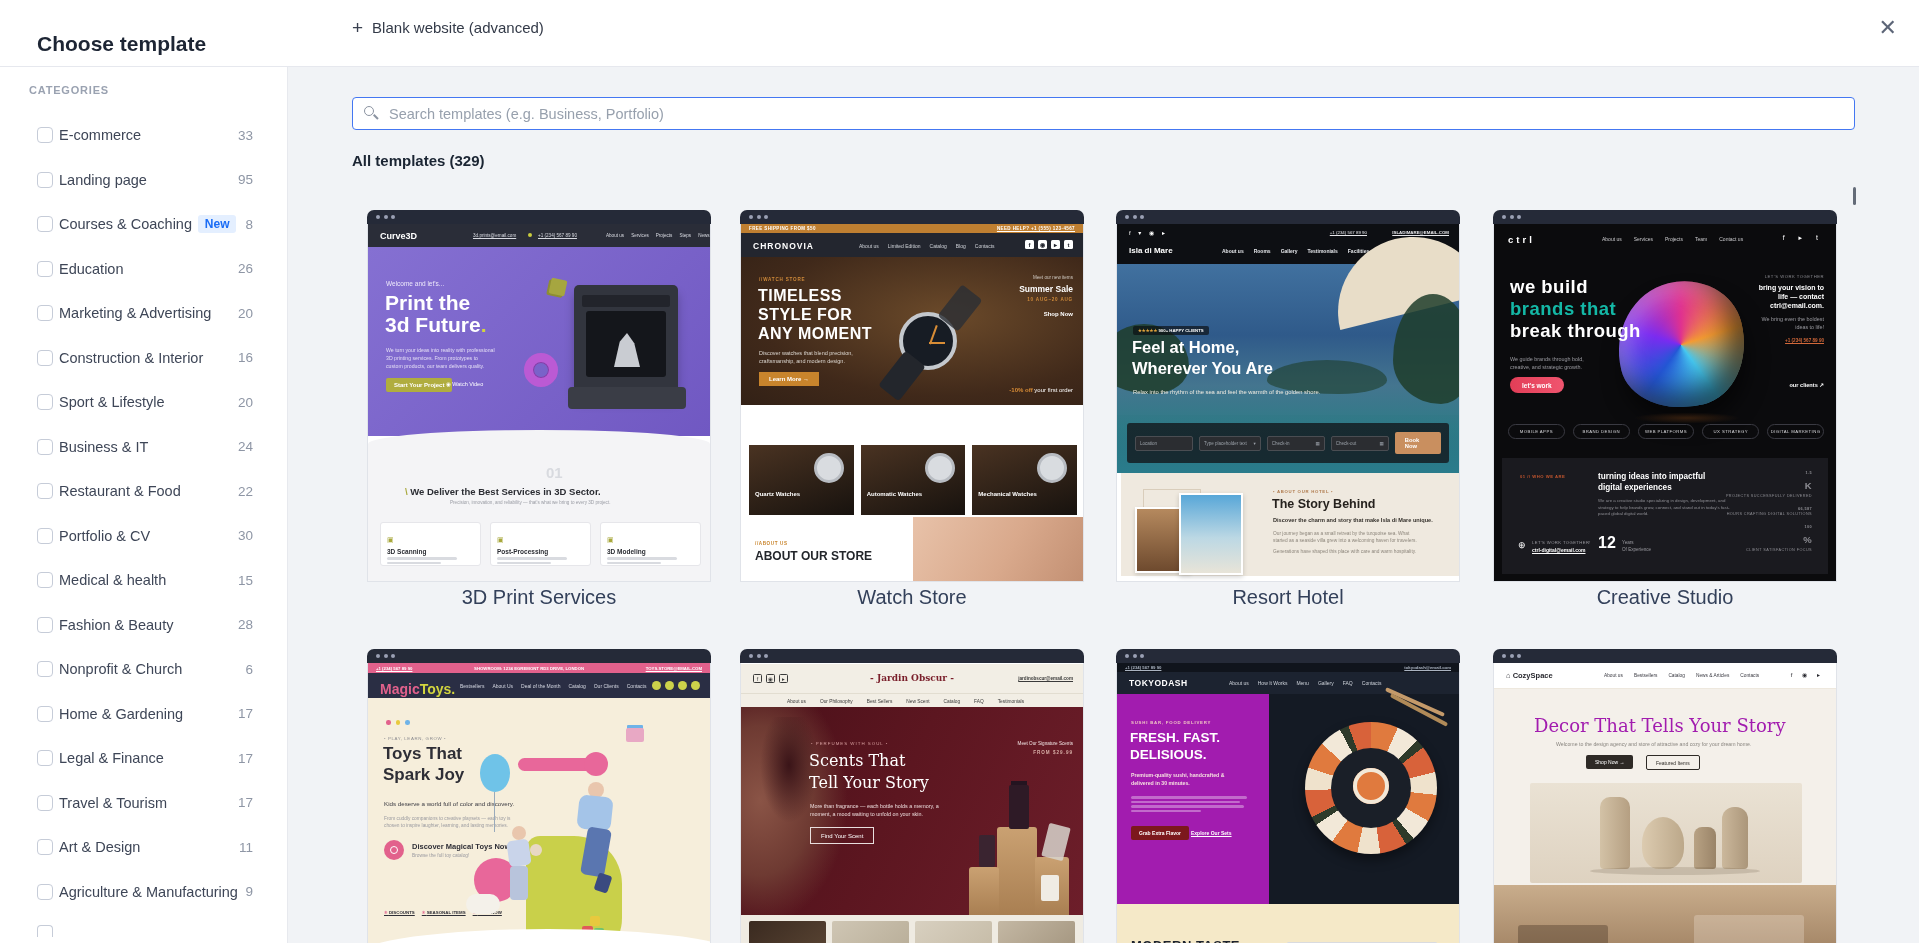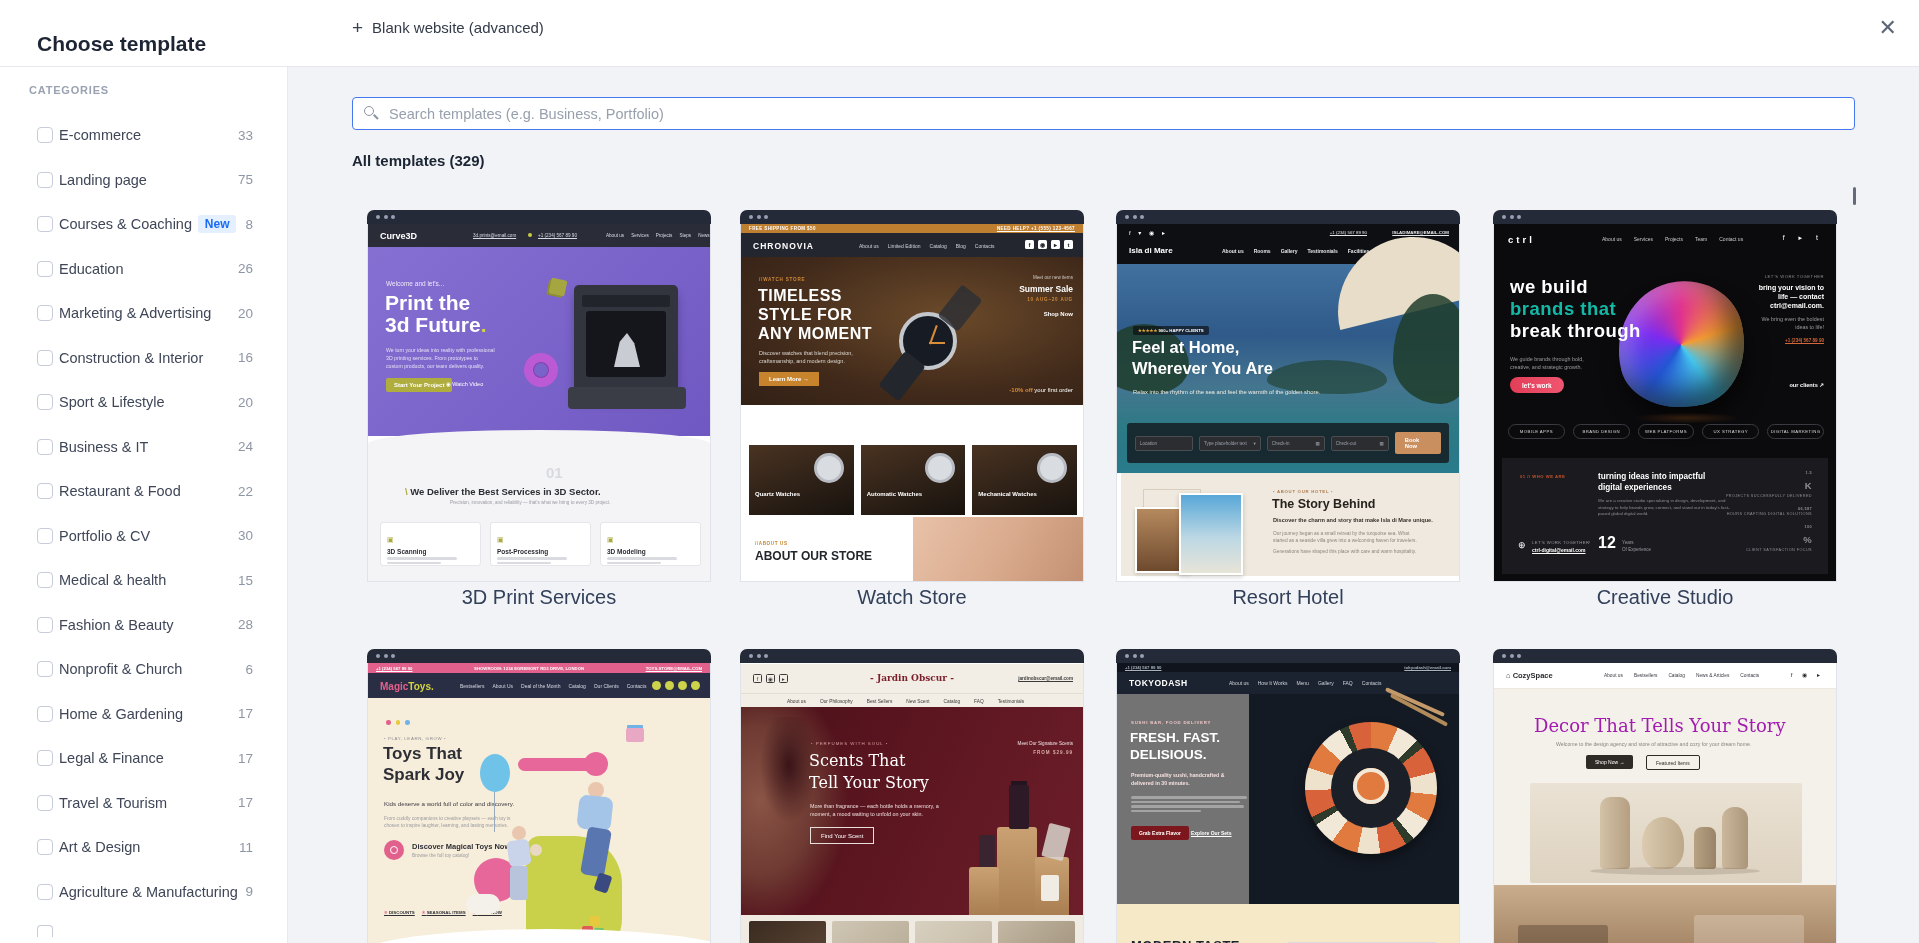--- a/index.html
+++ b/index.html
@@ -109,21 +109,21 @@
   .c6hero{position:absolute;left:0;top:44px;width:100%;height:208px;background:linear-gradient(115deg,#4a1019 0%,#5c1620 45%,#6d1e2a 100%)}
   .c6thumbs{position:absolute;left:0;top:252px;width:100%;height:106px;background:#efebe2;display:flex;gap:6px;padding:6px 8px 0}
   .c6btn{border:1px solid #e8dede;color:#fff;font-size:6px;padding:4.5px 10px}
   .ped{position:absolute;background:linear-gradient(180deg,#caa172,#a97f52);border-radius:3px 3px 0 0}
   .sqo{width:9px;height:9px;border:1px solid #3a3a3a;border-radius:1.5px;color:#3a3a3a;font-size:5.5px;display:flex;align-items:center;justify-content:center}
 
   
   .c7strip{position:absolute;left:0;top:0;width:100%;height:9px;background:#10141c;color:#aab3c0;font-size:4.3px;display:flex;justify-content:space-between;align-items:center;padding:0 8px}
   .c7nav{position:absolute;left:0;top:9px;width:100%;height:22px;background:#1c2330}
   .c7body{position:absolute;left:0;top:31px;width:100%;height:210px;background:#141a24}
-  .c7red{position:absolute;left:0;top:0;width:132px;height:210px;background:#737373}
+  .c7red{position:absolute;left:0;top:0;width:152px;height:210px;background:#a21caf}
   .c7bot{position:absolute;left:0;top:241px;width:100%;height:117px;background:#f5e9c8}
   .c7btn{background:#7c181d;color:#fff;font-size:5px;font-weight:700;padding:4px 8px;border-radius:2px}
 
   
   .c8hdr{position:absolute;left:0;top:0;width:100%;height:26px;background:#fff;border-bottom:1px solid #eee8de}
   .c8hero{position:absolute;left:0;top:26px;width:100%;height:196px;background:#f4f0ea}
   .c8bot{position:absolute;left:0;top:222px;width:100%;height:136px;background:linear-gradient(180deg,#c9ad8c 0%,#9a7b5c 60%,#7e6248 100%)}
   .c8btn{background:#2e2a26;color:#fff;font-size:5px;padding:4px 9px;border-radius:2px}
   .c8btn2{border:1px solid #2e2a26;color:#2e2a26;font-size:5px;padding:3.5px 9px;border-radius:2px}
   .vase{position:absolute;background:linear-gradient(90deg,#d3c2a6,#b59f82)}
@@ -151,21 +151,21 @@
 
           <span class="cc">33</span>
         </span>
       </div>
 
       <div class="cat">
         <span class="cb"></span>
         <span class="cl">Landing page</span>
         <span class="cright">
 
-          <span class="cc">75</span>
+          <span class="cc">95</span>
         </span>
       </div>
 
       <div class="cat">
         <span class="cb"></span>
         <span class="cl">Courses &amp; Coaching</span>
         <span class="cright">
           <span class="badge">New</span>
           <span class="cc">8</span>
         </span>
@@ -609,21 +609,21 @@
       <i></i>
       <i></i>
     </div>
   <div class="shot">
     <div class="c5strip">
       <b style="text-decoration:underline">+1 (234) 567 89 90</b>
       <b>SHOWROOM: 1234 EGREMONT RD3 DRIVE, LONDON</b>
       <b style="text-decoration:underline">TOYS.STORE@EMAIL.COM</b>
     </div>
     <div class="c5nav">
-      <b class="a" style="left:12px;top:8px;font-size:10px"><span style="color:#e2618c">Magic</span><span style="color:#d3d53e">Toys.</span></b>
+      <b class="a" style="left:12px;top:8px;font-size:14px"><span style="color:#e2618c">Magic</span><span style="color:#d3d53e">Toys.</span></b>
       <span class="a mnav" style="left:92px;top:10px;font-size:5px;color:#d5d8e2;gap:8px">
           <span>Bestsellers</span>
           <span>About Us</span>
           <span>Deal of the Month</span>
           <span>Catalog</span>
           <span>Our Clients</span>
           <span>Contacts</span>
         </span>
       <span class="a f" style="right:10px;top:8px;gap:4px">
           <span class="soc5"></span>

